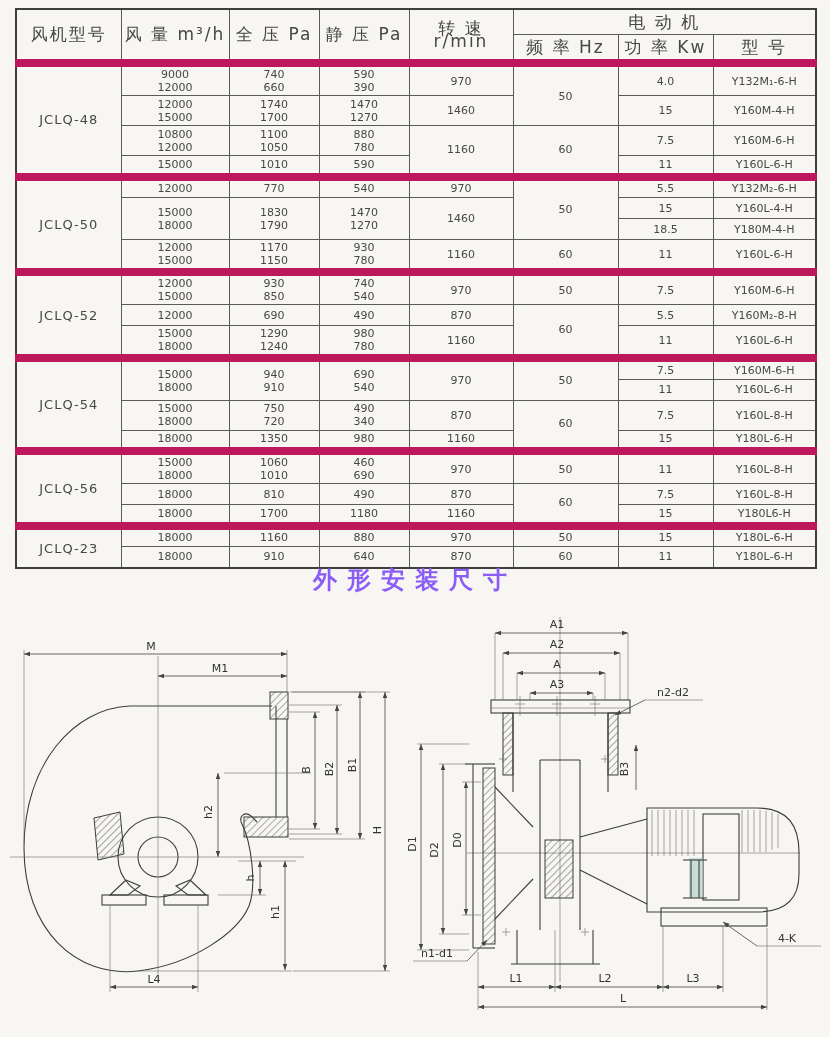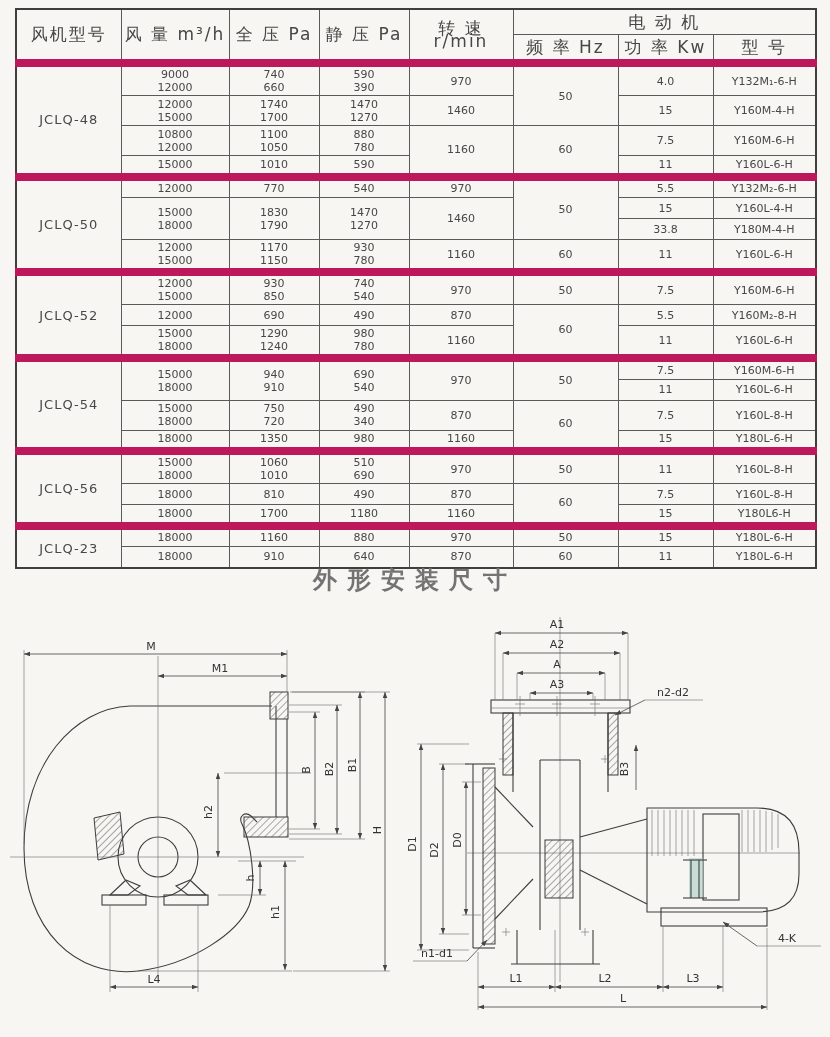--- a/index.html
+++ b/index.html
@@ -129,21 +129,21 @@
 18000</td>
         <td rowspan="2">1830
 1790</td>
         <td rowspan="2">1470
 1270</td>
         <td rowspan="2">1460</td>
         <td>15</td>
         <td>Y160L-4-H</td>
       </tr>
       <tr>
-        <td>33.8</td>
+        <td>18.5</td>
         <td>Y180M-4-H</td>
       </tr>
       <tr class="dbl">
         <td>12000
 15000</td>
         <td>1170
 1150</td>
         <td>930
 780</td>
         <td>1160</td>
@@ -220,21 +220,21 @@
         <td>1160</td>
         <td>15</td>
         <td>Y180L-6-H</td>
       </tr>
       <tr class="sec-start dbl">
         <td rowspan="3" class="model-col">JCLQ-56</td>
         <td>15000
 18000</td>
         <td>1060
 1010</td>
-        <td>510
+        <td>460
 690</td>
         <td>970</td>
         <td>50</td>
         <td>11</td>
         <td>Y160L-8-H</td>
       </tr>
       <tr>
         <td>18000</td>
         <td>810</td>
         <td>490</td>
@@ -266,21 +266,21 @@
         <td>910</td>
         <td>640</td>
         <td>870</td>
         <td>60</td>
         <td>11</td>
         <td>Y180L-6-H</td>
       </tr>
     </tbody>
 </table>
 
-<div class="heading" style="color: #737373;">外形安装尺寸</div>
+<div class="heading" style="color: #8b5cf6;">外形安装尺寸</div>
 
 <svg class="diag" style="left:8px;top:612px" width="420" height="400" viewBox="0 0 420 400">
   <defs>
     <marker id="arL" markerWidth="9" markerHeight="8" refX="8" refY="3" orient="auto-start-reverse">
       <path d="M0,0L8,3L0,6Z" fill="#444"></path>
     </marker>
     <pattern id="hatchL" width="5" height="5" patternUnits="userSpaceOnUse" patternTransform="rotate(45)">
       <line x1="0" y1="0" x2="0" y2="5" stroke="#555" stroke-width="1"></line>
     </pattern>
   </defs>

